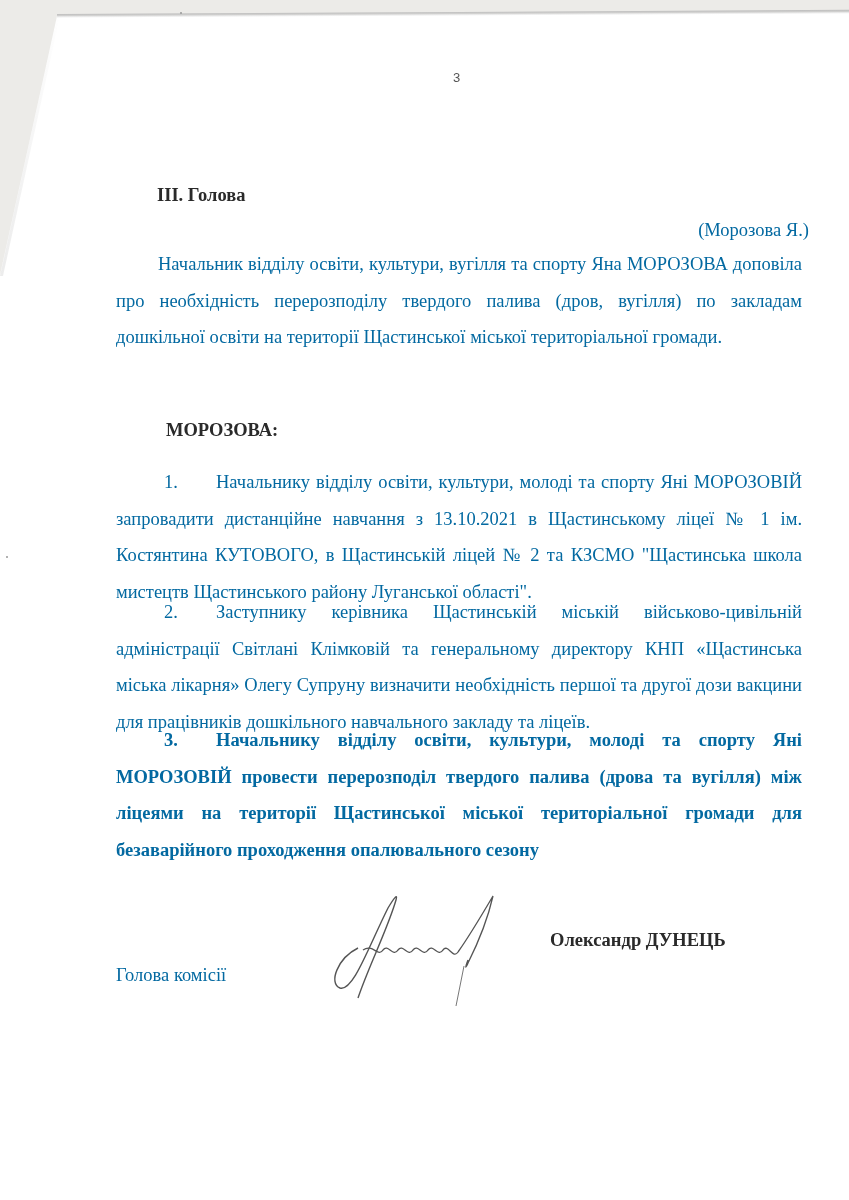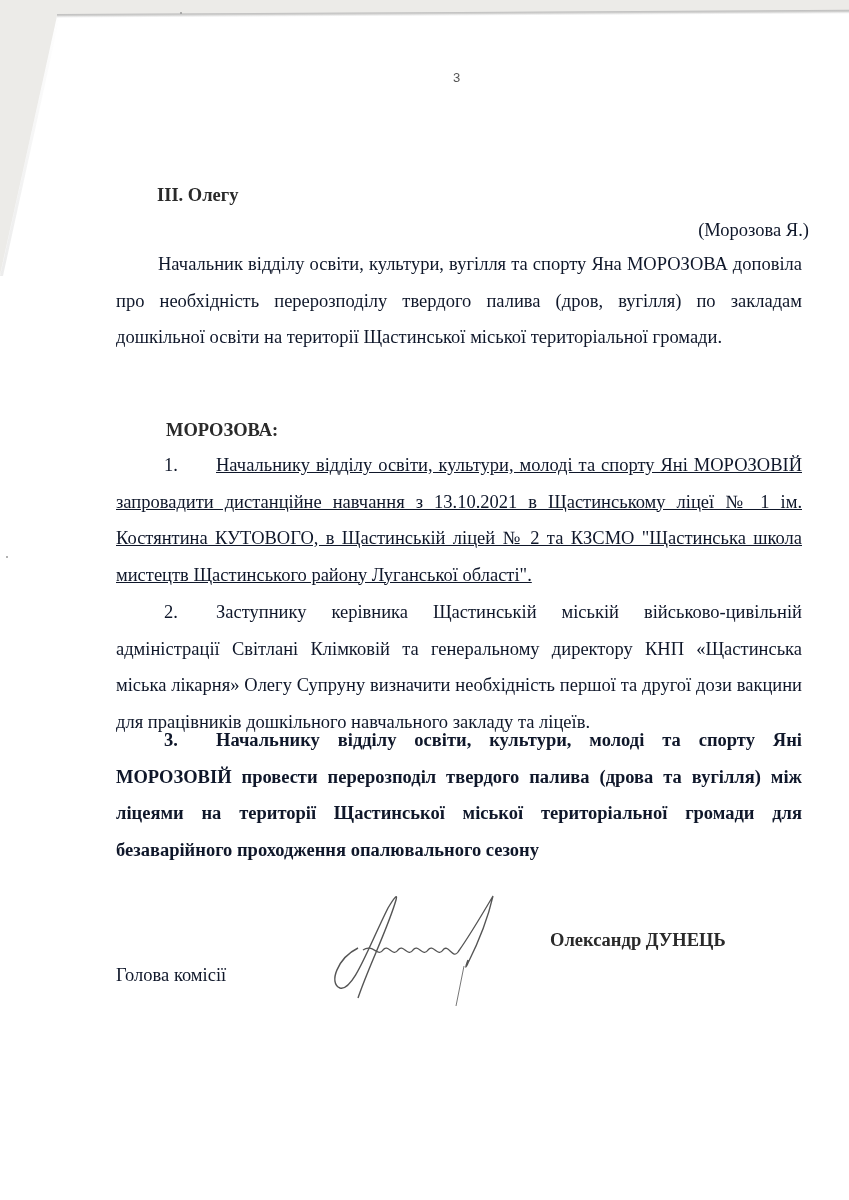--- a/index.html
+++ b/index.html
@@ -21,52 +21,52 @@
   }
   .left-edge {
     position: absolute; left: 0; top: 16px; width: 60px; height: 260px;
     background: linear-gradient(to right, rgba(200,200,200,0.35), rgba(255,255,255,0));
     clip-path: polygon(57px 0, 60px 0, 3px 260px, 0 260px);
   }
   .page-number {
     position: absolute; left: 453px; top: 70px; font-size: 13px;
     font-family: "Liberation Sans", sans-serif; color: #555;
   }
-  .txt { position: absolute; font-size: 18.5px; line-height: 36.5px; color: #0f172a; }
+  .txt { position: absolute; font-size: 18.5px; line-height: 36.5px; color: #0369a1; }
   .bold { font-weight: bold; color: #2a2a2a; }
   .section-title { left: 157px; top: 177px; }
   .speaker { right: 40px; top: 212px; }
   .para {
     left: 116px; width: 686px; text-align: justify;
     text-indent: 42px;
   }
   .para1 { top: 246px; }
   .resolved { left: 166px; top: 412px; }
   .item { left: 116px; width: 686px; text-align: justify; text-indent: 48px; }
   .item .num { display: inline-block; width: 52px; text-indent: 0; }
-  .item1 { top: 447px; text-decoration: underline; }
+  .item1 { top: 464px; }
   .item2 { top: 594px; }
   .item3 { top: 722px; font-weight: bold; }
   .signer-title { left: 116px; top: 922px; margin-top: 35px; }
   .signer-name { left: 550px; top: 922px; }
   .signature { position: absolute; left: 318px; top: 888px; width: 190px; height: 120px; }
   .speck { position: absolute; width: 2px; height: 2px; background: #999; border-radius: 1px; }
 </style>
 </head>
 <body>
 
 <div class="sheet"></div>
 <div class="top-edge"></div>
 <div class="left-edge"></div>
 <div class="speck" style="left:180px;top:12px;"></div>
 <div class="speck" style="left:6px;top:556px;"></div>
 
 <div class="page-number">3</div>
 
-<div class="txt bold section-title">III. Олегу</div>
+<div class="txt bold section-title">III. Голова</div>
 <div class="txt speaker">(Морозова Я.)</div>
 <div class="txt para para1">Начальник відділу освіти, культури, вугілля та спорту Яна МОРОЗОВА доповіла про необхідність перерозподілу  твердого палива (дров, вугілля) по закладам дошкільної освіти на території Щастинської міської територіальної громади.</div>
 
 <div class="txt bold resolved">МОРОЗОВА:</div>
 
 <div class="txt item item1"><span class="num">1.</span><span>Начальнику відділу освіти, культури, молоді та спорту Яні МОРОЗОВІЙ запровадити дистанційне навчання з 13.10.2021 в Щастинському ліцеї № 1 ім. Костянтина КУТОВОГО, в Щастинській ліцей № 2 та КЗСМО "Щастинська школа мистецтв Щастинського району Луганської області".</span></div>
 <div class="txt item item2"><span class="num">2.</span><span>Заступнику керівника Щастинській міській військово-цивільній адміністрації Світлані Клімковій та генеральному директору КНП «Щастинська міська лікарня» Олегу Супруну визначити необхідність першої та другої дози вакцини для працівників дошкільного навчального закладу та ліцеїв.</span></div>
 <div class="txt item item3"><span class="num">3.</span><span>Начальнику відділу освіти, культури, молоді та спорту Яні МОРОЗОВІЙ провести перерозподіл твердого палива (дрова та вугілля) між ліцеями на території Щастинської міської територіальної громади для безаварійного проходження опалювального сезону</span></div>
 
 <div class="txt signer-title">Голова комісії</div>

